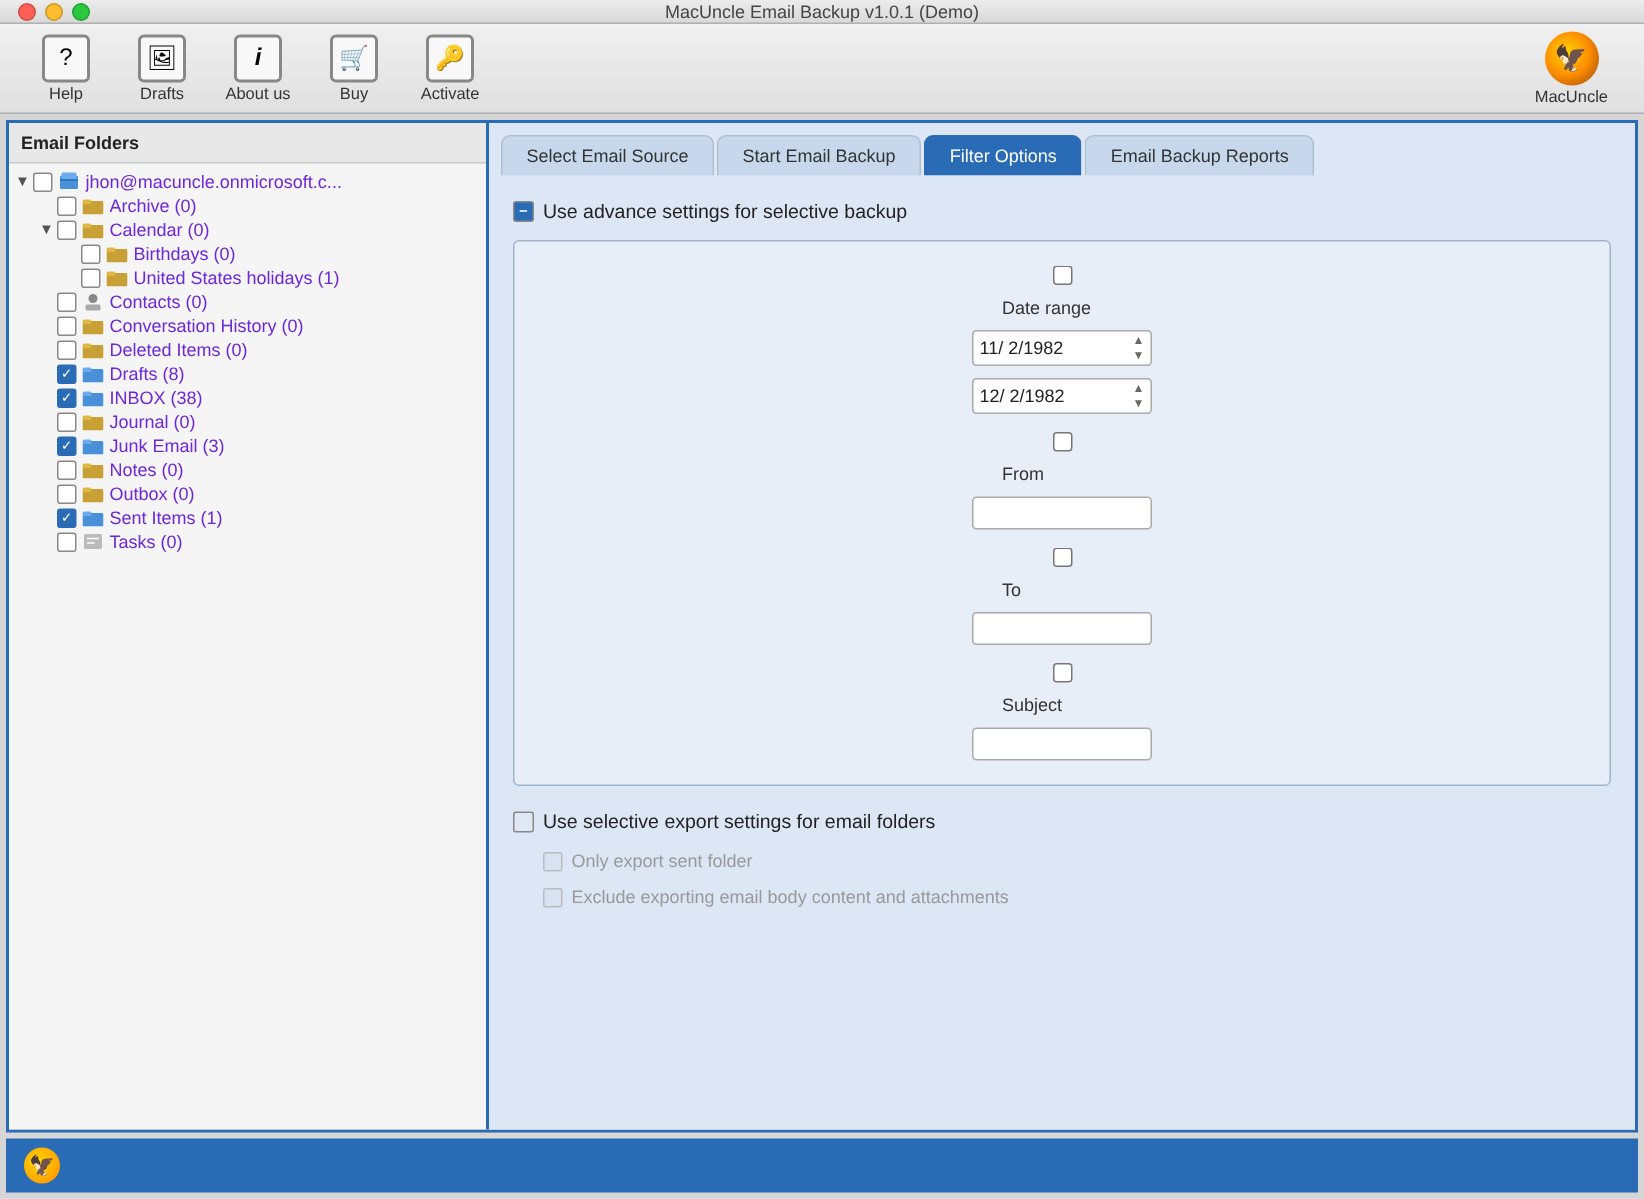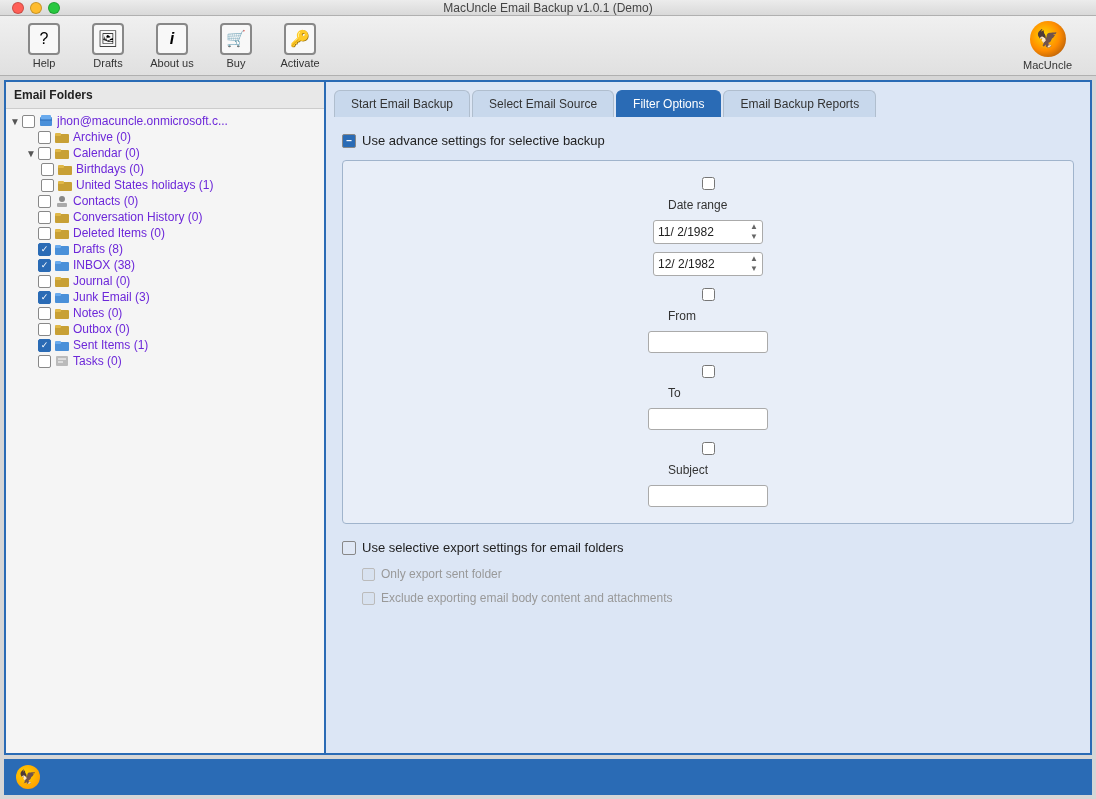--- a/index.html
+++ b/index.html
@@ -136,21 +136,21 @@
     .tree-item {
       display: flex;
       align-items: center;
       padding: 1px 0;
       cursor: pointer;
       white-space: nowrap;
       overflow: hidden;
     }
     .tree-indent-0 { padding-left: 4px; }
     .tree-indent-1 { padding-left: 20px; }
-    .tree-indent-2 { padding-left: 23px; }
+    .tree-indent-2 { padding-left: 36px; }
     .tree-checkbox {
       width: 13px;
       height: 13px;
       border: 1px solid #888;
       border-radius: 2px;
       margin-right: 3px;
       display: flex;
       align-items: center;
       justify-content: center;
       background: white;
@@ -300,21 +300,21 @@
       font-size: 12px;
     }
     .date-input-wrap {
       display: flex;
       align-items: center;
       border: 1px solid #aaa;
       border-radius: 3px;
       background: white;
       height: 24px;
       padding: 0 4px;
-      width: 110px;
+      width: 120px;
     }
     .date-value {
       font-size: 12px;
       color: #222;
       flex: 1;
     }
     .date-stepper {
       display: flex;
       flex-direction: column;
       margin-left: 4px;
@@ -597,22 +597,22 @@
             </svg>
           </span>
           <span class="tree-label">Tasks (0)</span>
         </div>
       </div>
   </div>
 
   <div class="right-panel">
 
     <div class="tabs-row" id="tabs-row">
-    <div class="tab">Start Email Backup</div>
-        <div class="tab">Select Email Source</div>
+    <div class="tab">Select Email Source</div>
+        <div class="tab">Start Email Backup</div>
         <div class="tab active">Filter Options</div>
         <div class="tab">Email Backup Reports</div>
       </div>
 
     <div class="content-area">
 
       <div class="section-checkbox-row">
         <div class="section-checkbox indeterminate"></div>
         <span class="section-label">Use advance settings for selective backup</span>
       </div>

